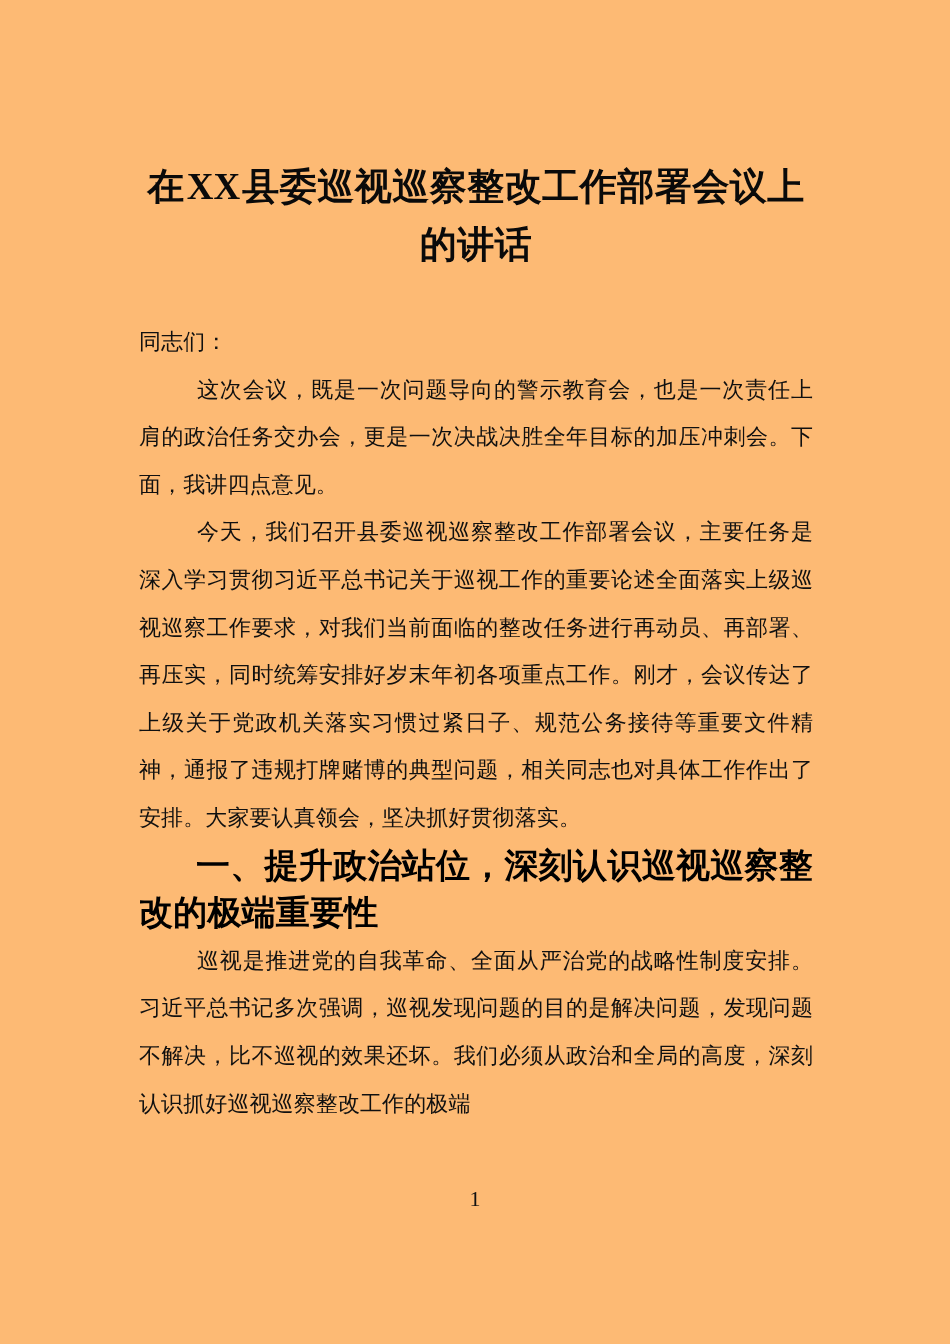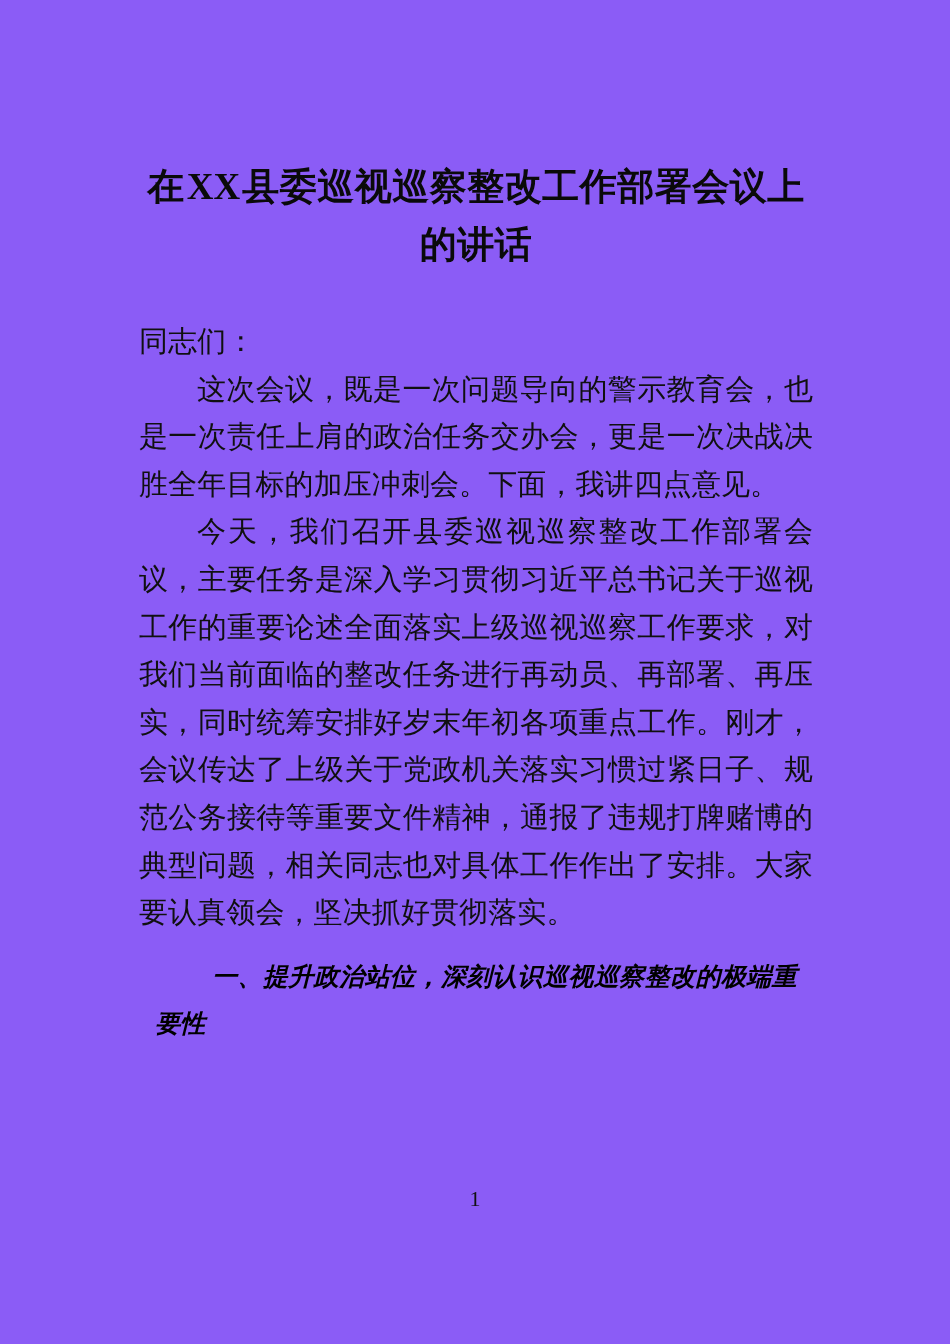--- a/index.html
+++ b/index.html
@@ -16,21 +16,21 @@
     color: #000000;
     -webkit-font-smoothing: antialiased;
   }
 
   .page {
     position: absolute;
     left: 0;
     top: 0;
     width: 950px;
     height: 1344px;
-    background: #8b5cf6;
+    background: #fdba74;
   }
 
   .content {
     position: absolute;
     left: 139px;
     top: 0;
     width: 674px;
   }
 
   
@@ -56,46 +56,45 @@
   
   .body-block {
     margin-top: 44px;
   }
 
   p.para {
     margin: 0;
     padding: 0;
     font-family: "DejaVu Serif", "Liberation Serif", serif;
     font-weight: 400;
-    font-size: 29px;
+    font-size: 22px;
     line-height: 47.6px;
     text-align: justify;
     text-align-last: left;
     text-justify: inter-character;
     color: #101010;
     letter-spacing: 0.1px;
   }
 
   p.indent {
     text-indent: 58px;
   }
 
   p.heading-bold {
-    margin: 16px;
+    margin: 0;
     padding: 0;
     font-family: "DejaVu Sans", "Liberation Sans", sans-serif;
     font-weight: bold;
-    font-size: 25px;
+    font-size: 34px;
     line-height: 47.6px;
     text-align: justify;
     text-align-last: left;
     text-indent: 57px;
     color: #000000;
     letter-spacing: 0.2px;
-    font-style: italic;
   }
 
   
   .page-number {
     position: absolute;
     left: 0;
     top: 1186px;
     width: 950px;
     text-align: center;
     font-family: "Liberation Serif", "DejaVu Serif", serif;
@@ -116,19 +115,20 @@
     <div class="body-block">
 
       <p class="para">同志们：</p>
 
       <p class="para indent">这次会议，既是一次问题导向的警示教育会，也是一次责任上肩的政治任务交办会，更是一次决战决胜全年目标的加压冲刺会。下面，我讲四点意见。</p>
 
       <p class="para indent">今天，我们召开县委巡视巡察整改工作部署会议，主要任务是深入学习贯彻习近平总书记关于巡视工作的重要论述全面落实上级巡视巡察工作要求，对我们当前面临的整改任务进行再动员、再部署、再压实，同时统筹安排好岁末年初各项重点工作。刚才，会议传达了上级关于党政机关落实习惯过紧日子、规范公务接待等重要文件精神，通报了违规打牌赌博的典型问题，相关同志也对具体工作作出了安排。大家要认真领会，坚决抓好贯彻落实。</p>
 
       <p class="heading-bold">一、提升政治站位，深刻认识巡视巡察整改的极端重要性</p>
 
+      <p class="para indent">巡视是推进党的自我革命、全面从严治党的战略性制度安排。习近平总书记多次强调，巡视发现问题的目的是解决问题，发现问题不解决，比不巡视的效果还坏。我们必须从政治和全局的高度，深刻认识抓好巡视巡察整改工作的极端</p>
 
     </div>
   </div>
 
   <div class="page-number">1</div>
 
 </div>
 
 </body></html>

